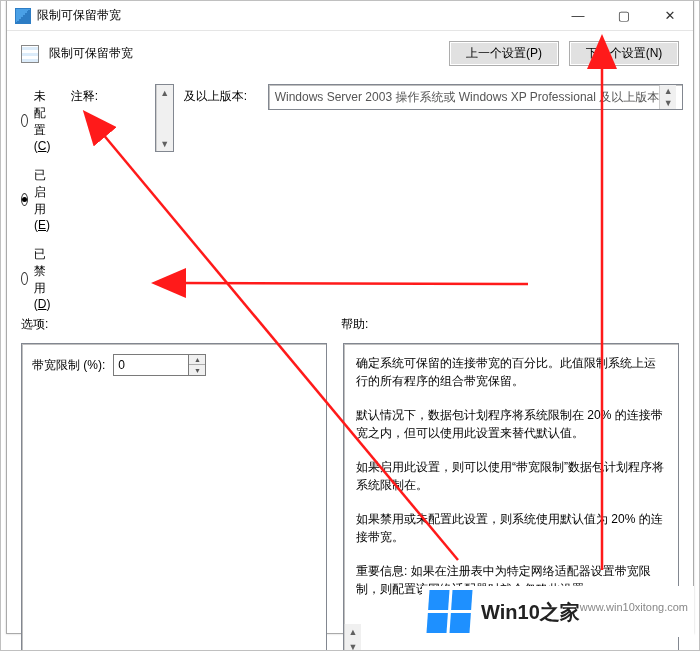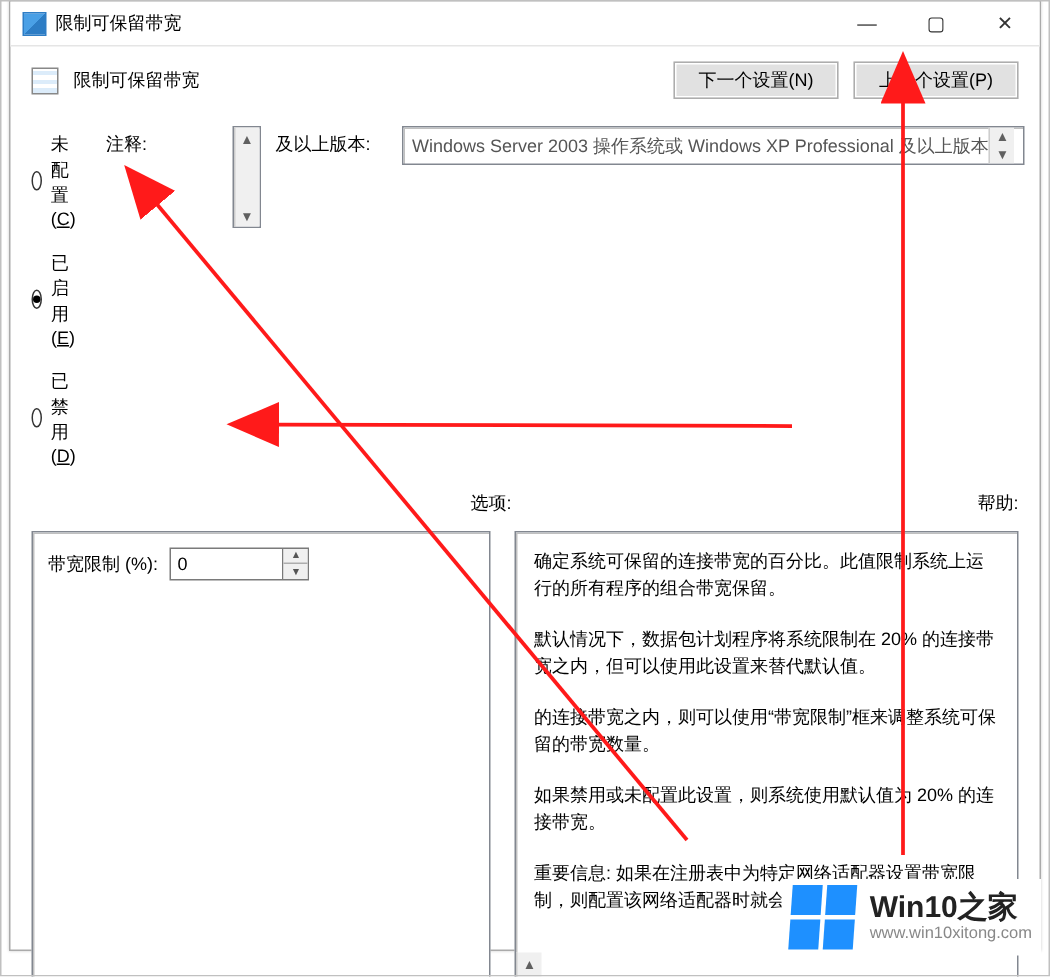--- a/index.html
+++ b/index.html
@@ -76,21 +76,21 @@
     box-shadow: inset 1px 1px 0 #c0c0c0;
   }
   .comment-box { height: 68px; }
   .platform-box { height: 26px; display:flex; align-items:center; padding: 0 6px; color:#555; overflow:hidden; white-space:nowrap; }
   .scrollbar-v {
     width: 17px; background: #f0f0f0; border-left: 1px solid #cdcdcd;
     display: flex; flex-direction: column; justify-content: space-between; align-items: center;
   }
   .sbtn { width: 15px; height: 15px; display:flex; align-items:center; justify-content:center; color:#606060; font-size:9px; }
 
-  .section-labels { display:flex; margin-top:16px;text-align:right; }
+  .section-labels { display:flex; margin-top:5px; }
   .section-labels .left { flex: 0 0 320px; }
   .section-labels .right { flex: 1; }
 
   .panels { display: flex; gap: 16px; margin-top: 10px; flex: 1; min-height: 0; }
   .panel {
     border: 1px solid #828790; background: #fff;
     box-shadow: inset 1px 1px 0 #c0c0c0;
     display: flex; flex-direction: column;
   }
   .panel.options { flex: 0 0 306px; padding: 10px; }
@@ -120,21 +120,21 @@
   
   .overlay { position:absolute; left:6px; top:0; right:6px; bottom:17px; pointer-events:none; }
 
   
   .watermark {
     position: absolute; right: 6px; bottom: 14px; display:flex; align-items:center; gap:10px;
     background: #fff; padding: 4px 6px;
   }
   .winlogo { display:grid; grid-template-columns: 20px 20px; grid-template-rows: 20px 20px; gap:3px; transform: skewX(-4deg); }
   .winlogo div { background:#1e90ff; }
-  .wm-text { display:flex; flex-direction:column; line-height:1.1; }
+  .wm-text { display:flex; flex-direction:row; line-height:1.1; }
   .wm-text .big { font-size: 20px; font-weight: 600; color:#222; }
   .wm-text .small { font-size: 11px; color:#888; }
   .out-border { position:absolute; left:0; top:0; right:0; bottom:0; border:1px solid #c0c0c0; pointer-events:none; }
 </style>
 </head>
 <body>
 
 <div class="window">
   <div class="titlebar">
     <span class="appicon"></span>
@@ -143,24 +143,24 @@
       <div class="winbtn">—</div>
       <div class="winbtn">▢</div>
       <div class="winbtn close">✕</div>
     </div>
   </div>
 
   <div class="toolbar">
     <span class="tool-icon"></span>
     <span class="tool-title">限制可保留带宽</span>
     <div class="navbtn">
+      <span>上一个设置(P)</span>
+    </div>
+    <div class="navbtn">
       <span>下一个设置(N)</span>
-    </div>
-    <div class="navbtn">
-      <span>上一个设置(P)</span>
     </div>
   </div>
   <div class="hr"></div>
 
   <div class="body">
     <div class="top-row">
       <div class="radio-col">
         <label class="radio-item">
           <span class="radio"></span>
           <span>未配置(<span class="u">C</span>)</span>
@@ -215,21 +215,21 @@
               <div>▼</div>
             </div>
           </div>
         </div>
       </div>
 
       <div class="panel help">
         <div class="help-content">
           <p>确定系统可保留的连接带宽的百分比。此值限制系统上运行的所有程序的组合带宽保留。</p>
           <p>默认情况下，数据包计划程序将系统限制在 20% 的连接带宽之内，但可以使用此设置来替代默认值。</p>
-          <p>的连接带宽之内，则可以使用“带宽限制”框来调整系统可保留的带宽数量。</p>
+          <p>如果启用此设置，则可以使用“带宽限制”数据包计划程序将系统限制在。</p>
           <p>如果禁用或未配置此设置，则系统使用默认值为 20% 的连接带宽。</p>
           <p>重要信息: 如果在注册表中为特定网络适配器设置带宽限制，则配置该网络适配器时就会忽略此设置。</p>
         </div>
         <div class="scrollbar-v">
           <div class="sbtn">▲</div>
           <div style="flex:1"></div>
           <div class="sbtn">▼</div>
         </div>
       </div>
     </div>

